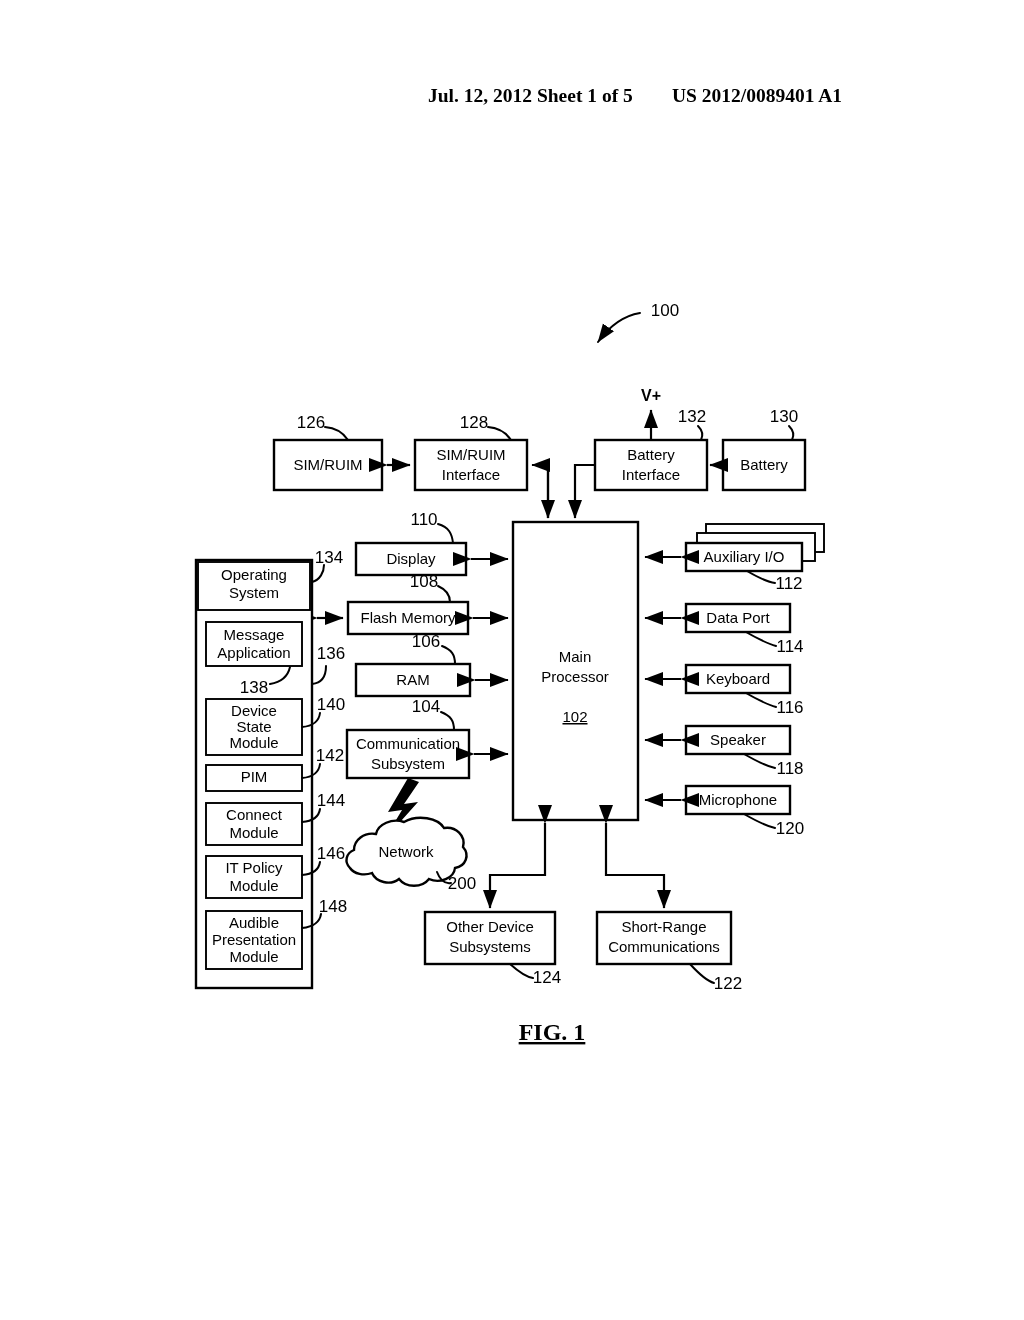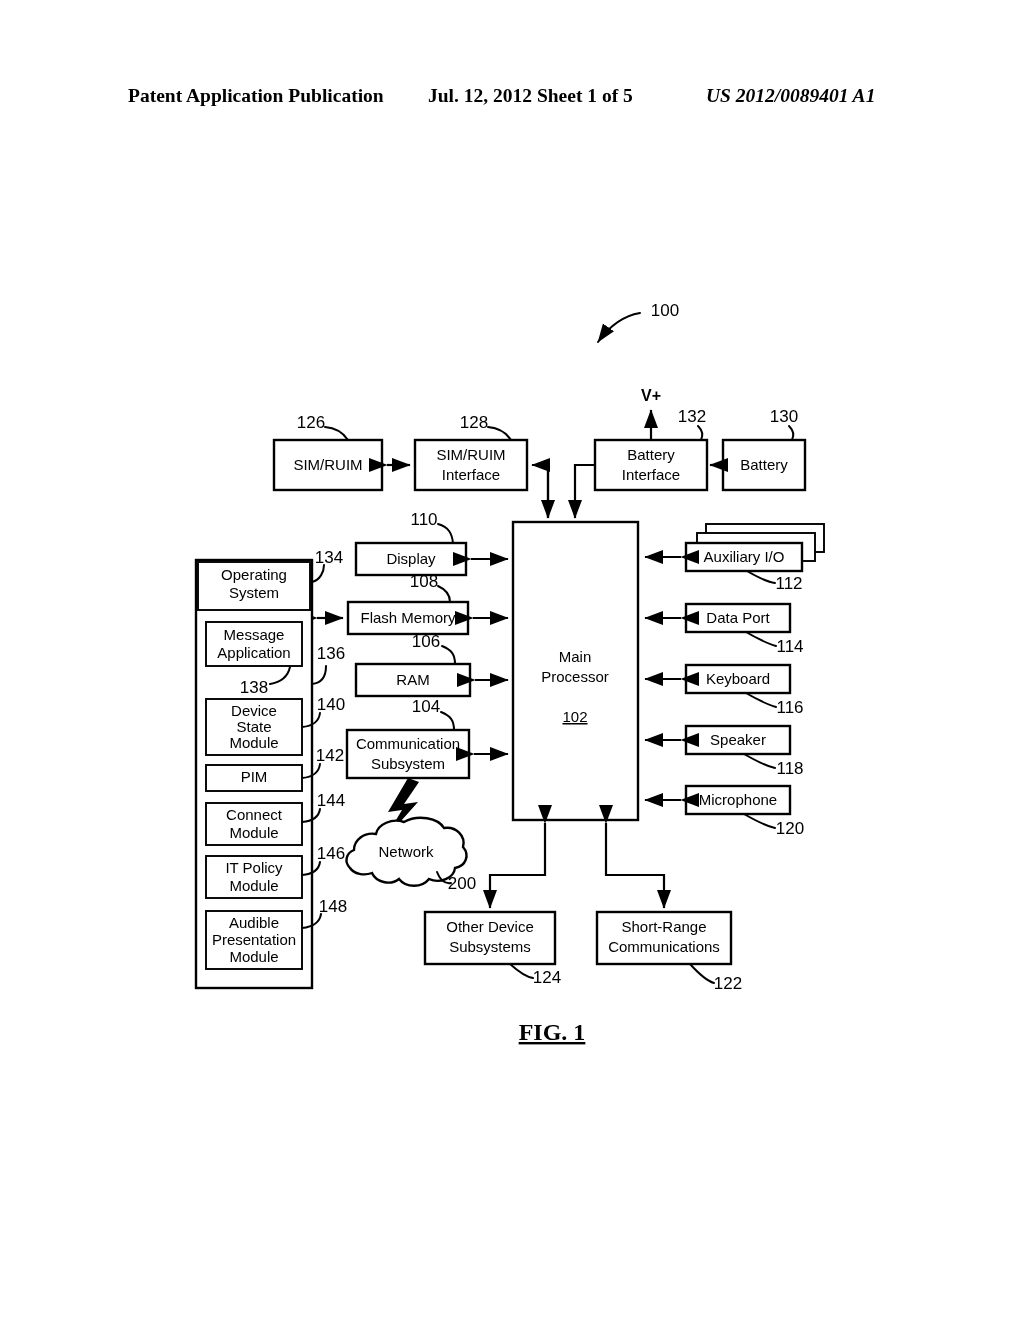--- a/index.html
+++ b/index.html
@@ -27,21 +27,21 @@
     height: 30px;
     font-family: "Liberation Serif", serif;
     font-weight: bold;
     font-size: 19.5px;
     color: #000;
     white-space: nowrap;
   }
   .hdr span { position: absolute; top: 0; }
   .hdr-title { left: 128px; }
   .hdr-date  { left: 428px; }
-  .hdr-pub   { left: 706px; font-style: italic; }
+  .hdr-pub   { left: 672px; }
 
   svg#diagram {
     position: absolute;
     left: 0;
     top: 0;
     width: 1024px;
     height: 1320px;
   }
   svg text {
     font-family: "Liberation Sans", sans-serif;
@@ -89,21 +89,20 @@
   }
   polygon.bolt { fill: #000000; }
   .proc102 { font-size: 15px; text-anchor: middle; text-decoration: underline; }
 </style>
 </head>
 <body>
 
 <div id="page">
 
   <div class="hdr">
-    <span class="hdr-title">Patent Application Publication</span>
     <span class="hdr-date">Jul. 12, 2012  Sheet 1 of 5</span>
     <span class="hdr-pub">US 2012/0089401 A1</span>
   </div>
 
   <svg id="diagram" viewBox="0 0 1024 1320">
     <defs>
       <marker id="ar" markerWidth="9" markerHeight="9" refX="8.2" refY="3.2" orient="auto" markerUnits="strokeWidth">
         <path d="M0,0 L8.5,3.2 L0,6.4 z" fill="#000"></path>
       </marker>
       <marker id="arS" markerWidth="10" markerHeight="10" refX="9" refY="3.4" orient="auto" markerUnits="strokeWidth">

